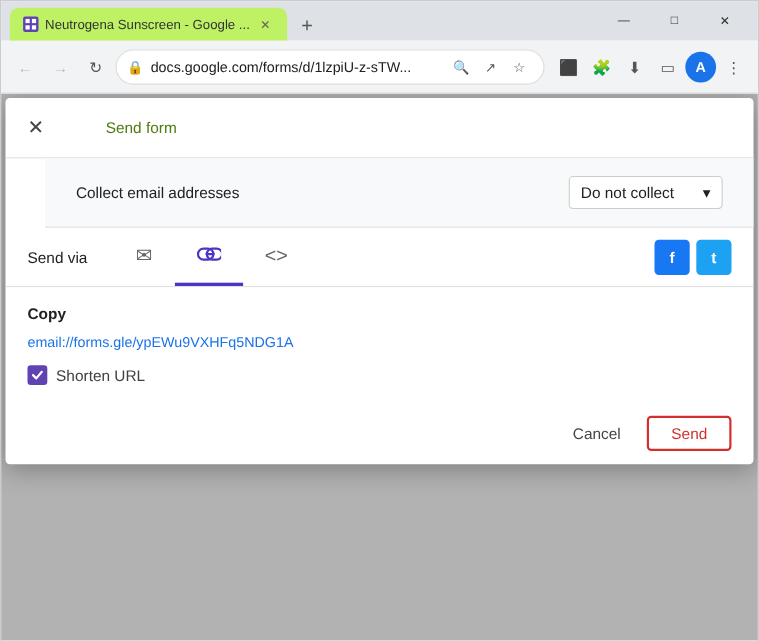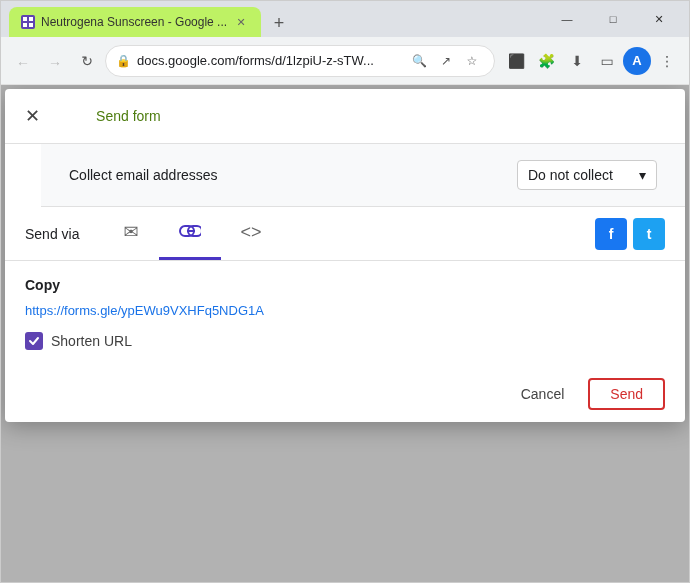--- a/index.html
+++ b/index.html
@@ -400,21 +400,21 @@
               <span>f</span>
             </div>
             <div class="social-btn social-tw">
               <span>t</span>
             </div>
           </div>
         </div>
 
         <div class="link-section">
           <div class="link-heading">Copy</div>
-          <div class="link-url">https://forms.gle/ypEWu9VXHFq5NDG1A</div>
+          <div class="link-url">email://forms.gle/ypEWu9VXHFq5NDG1A</div>
           <div class="shorten-row">
             <div class="checkbox-custom">
               <svg viewBox="0 0 12 12" fill="white">
                 <polyline points="2,6 5,9 10,3" stroke="white" stroke-width="2" fill="none" stroke-linecap="round" stroke-linejoin="round"></polyline>
               </svg>
             </div>
             <span class="shorten-label">Shorten URL</span>
           </div>
         </div>
 

